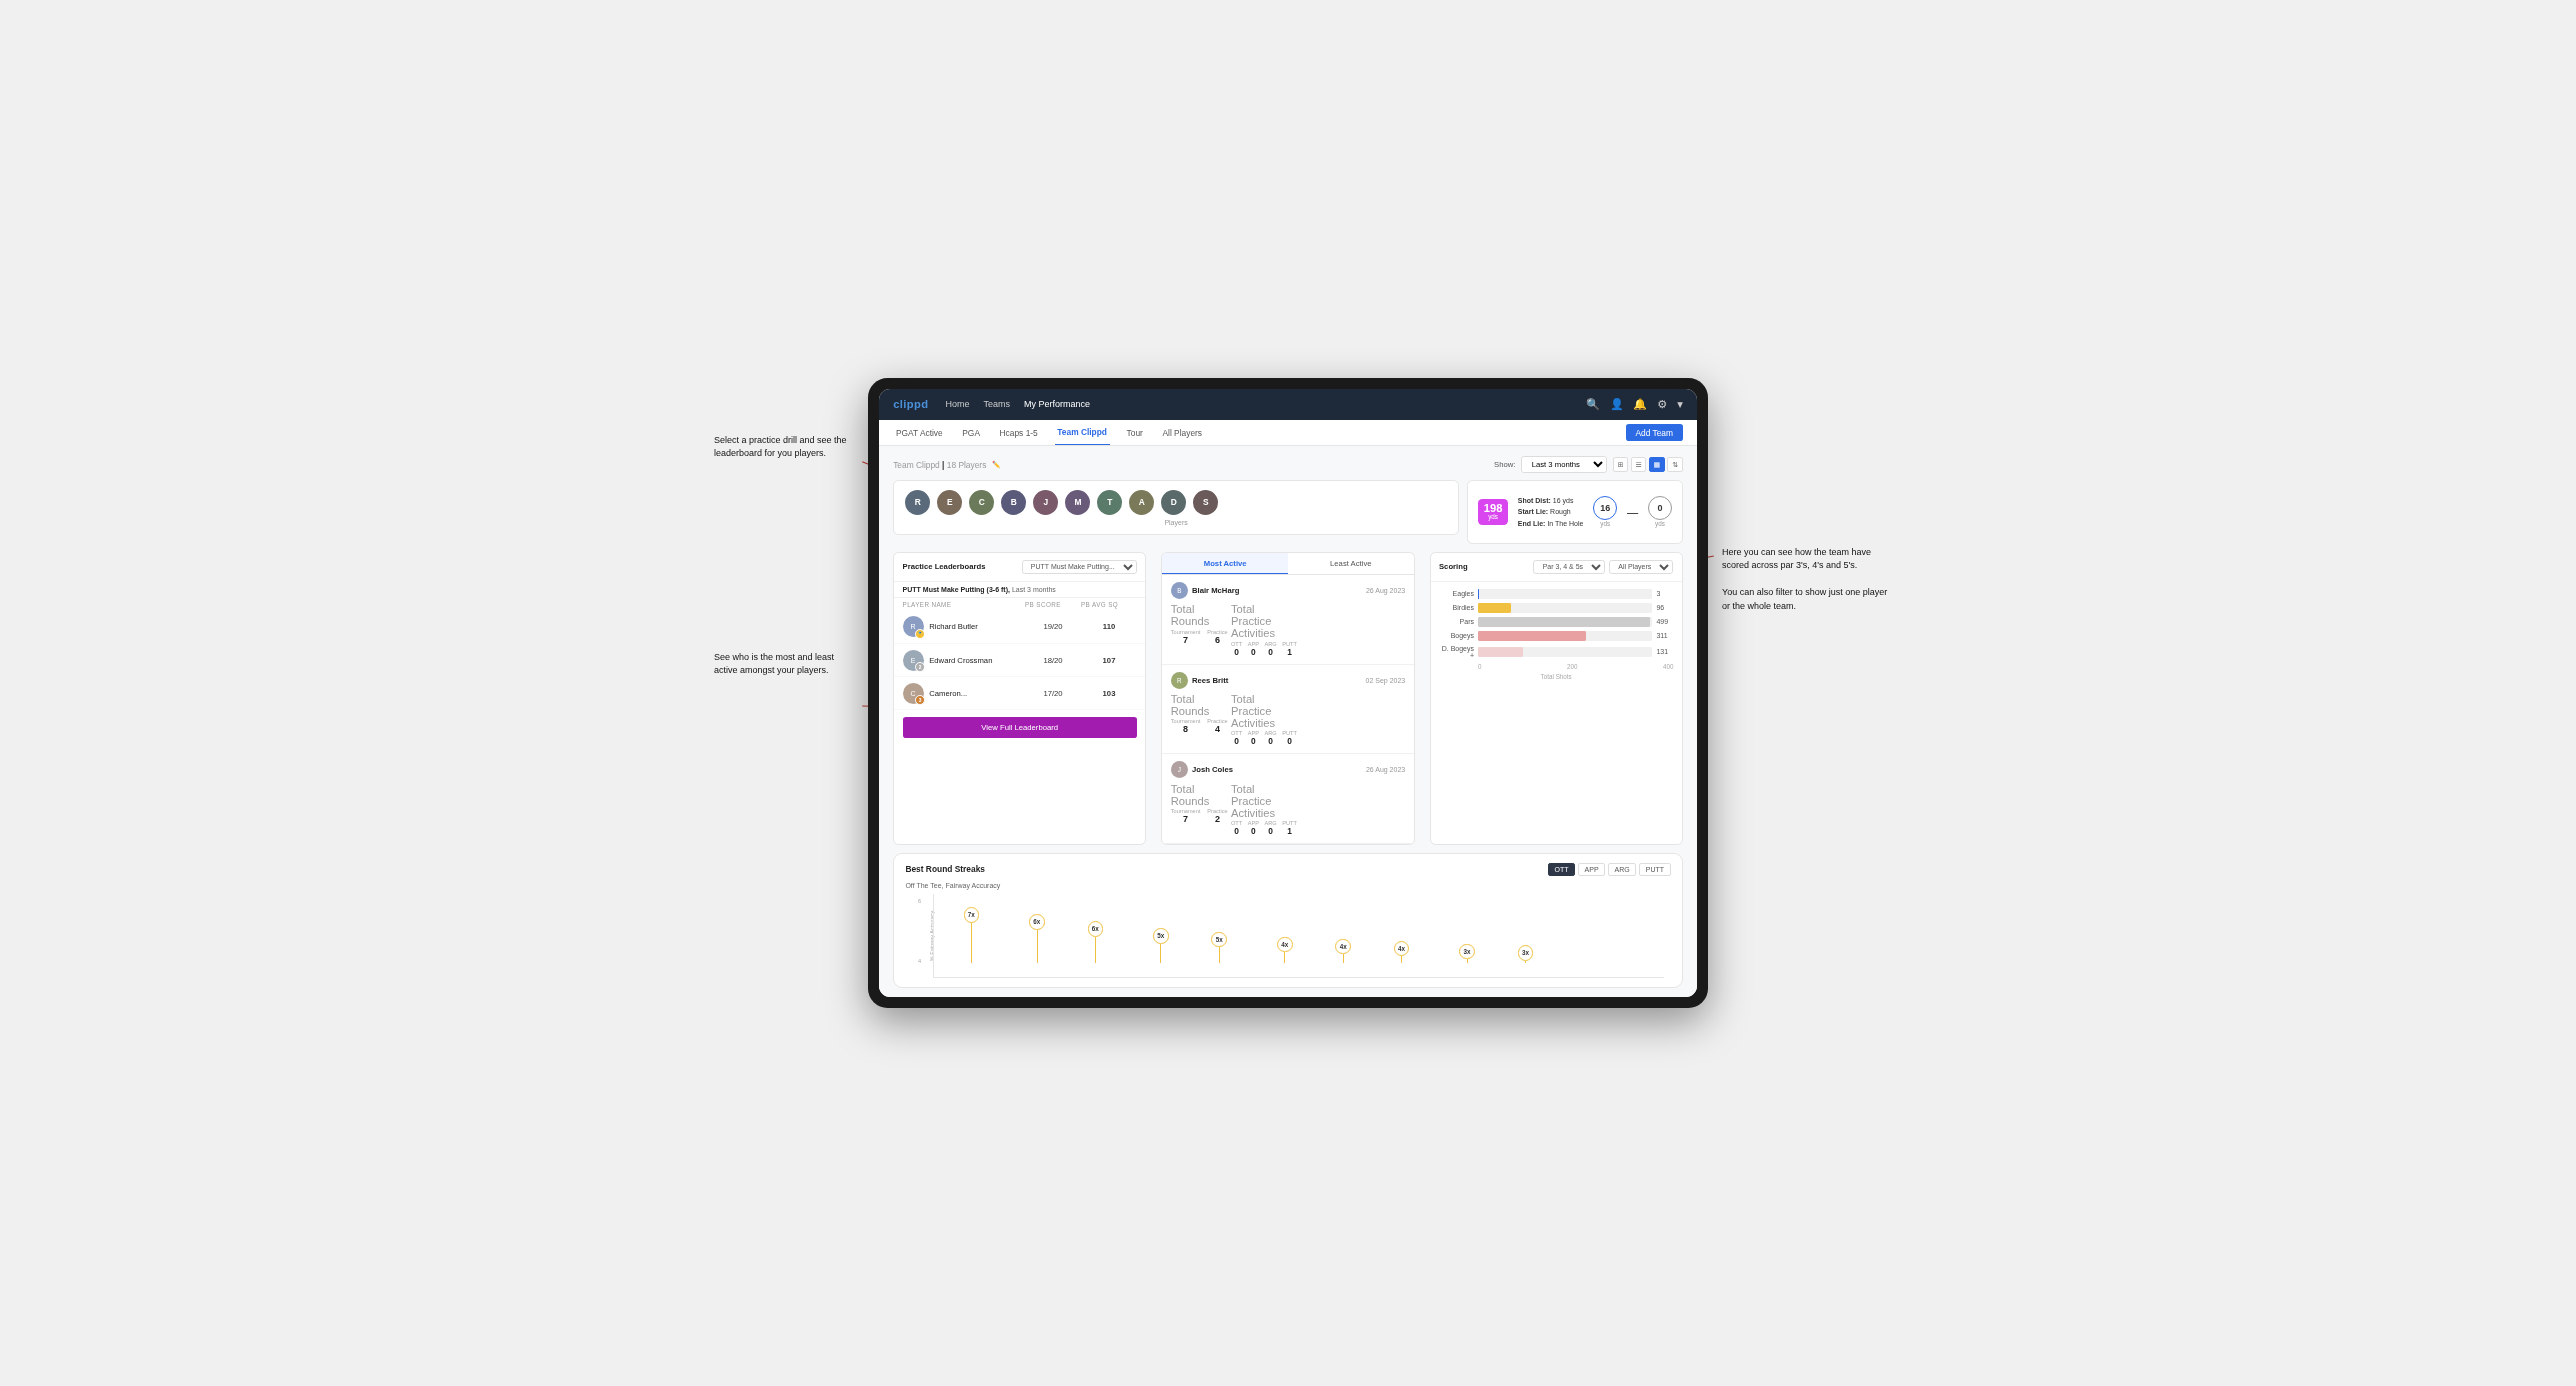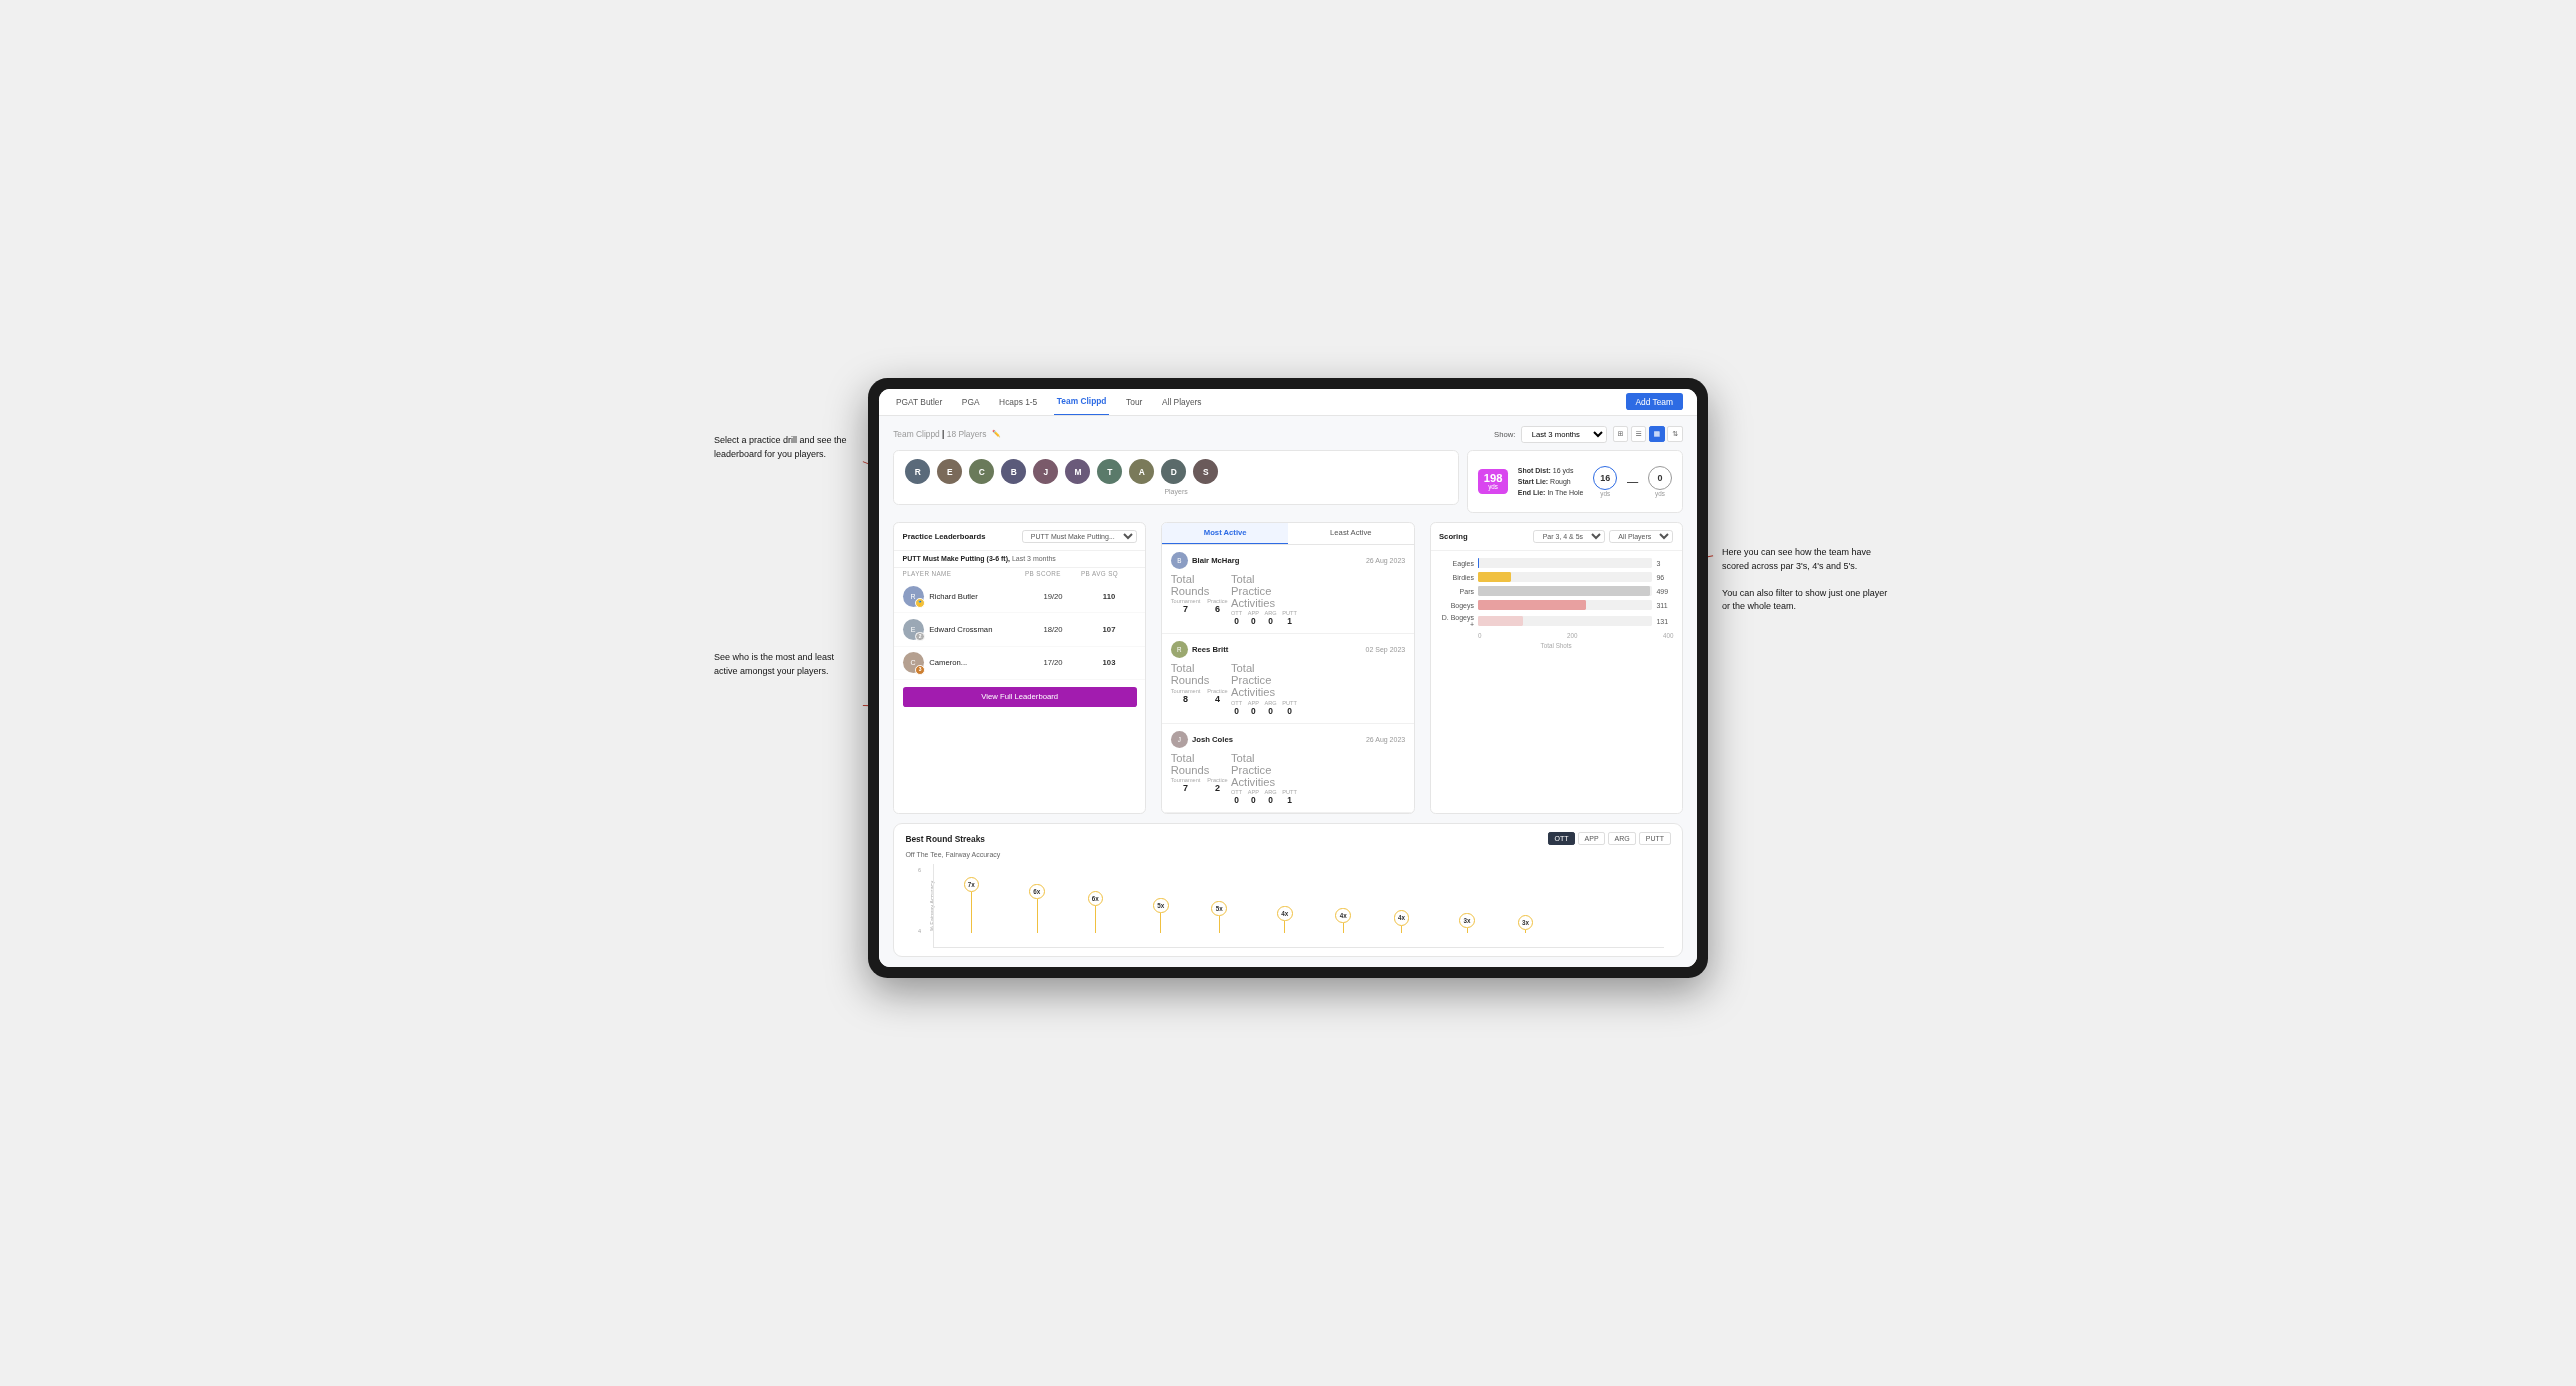--- a/index.html
+++ b/index.html
@@ -734,23 +734,38 @@
       </marker>
       <marker id="arrowhead2" markerWidth="8" markerHeight="6" refX="2" refY="3" orient="auto">
         <polygon points="8 0, 0 3, 8 6" fill="#c0392b"></polygon>
       </marker>
     </defs>
   </svg>
 
   <div class="tablet-frame">
     <div class="tablet-screen">
 
+      <div class="nav-bar">
+        <div class="nav-logo">clippd</div>
+        <div class="nav-links">
+          <a class="nav-link">Home</a>
+          <a class="nav-link">Teams</a>
+          <a class="nav-link active">My Performance</a>
+        </div>
+        <div class="nav-right">
+          <span>🔍</span>
+          <span>👤</span>
+          <span>🔔</span>
+          <span>⚙</span>
+          <span>▾</span>
+        </div>
+      </div>
 
       <div class="sub-nav">
-        <a class="sub-nav-link">PGAT Butler</a>
+        <a class="sub-nav-link">PGAT Active</a>
         <a class="sub-nav-link">PGA</a>
         <a class="sub-nav-link">Hcaps 1-5</a>
         <a class="sub-nav-link active">Team Clippd</a>
         <a class="sub-nav-link">Tour</a>
         <a class="sub-nav-link">All Players</a>
         <div class="sub-nav-right">
           <button class="btn-add-team">Add Team</button>
         </div>
       </div>
 

